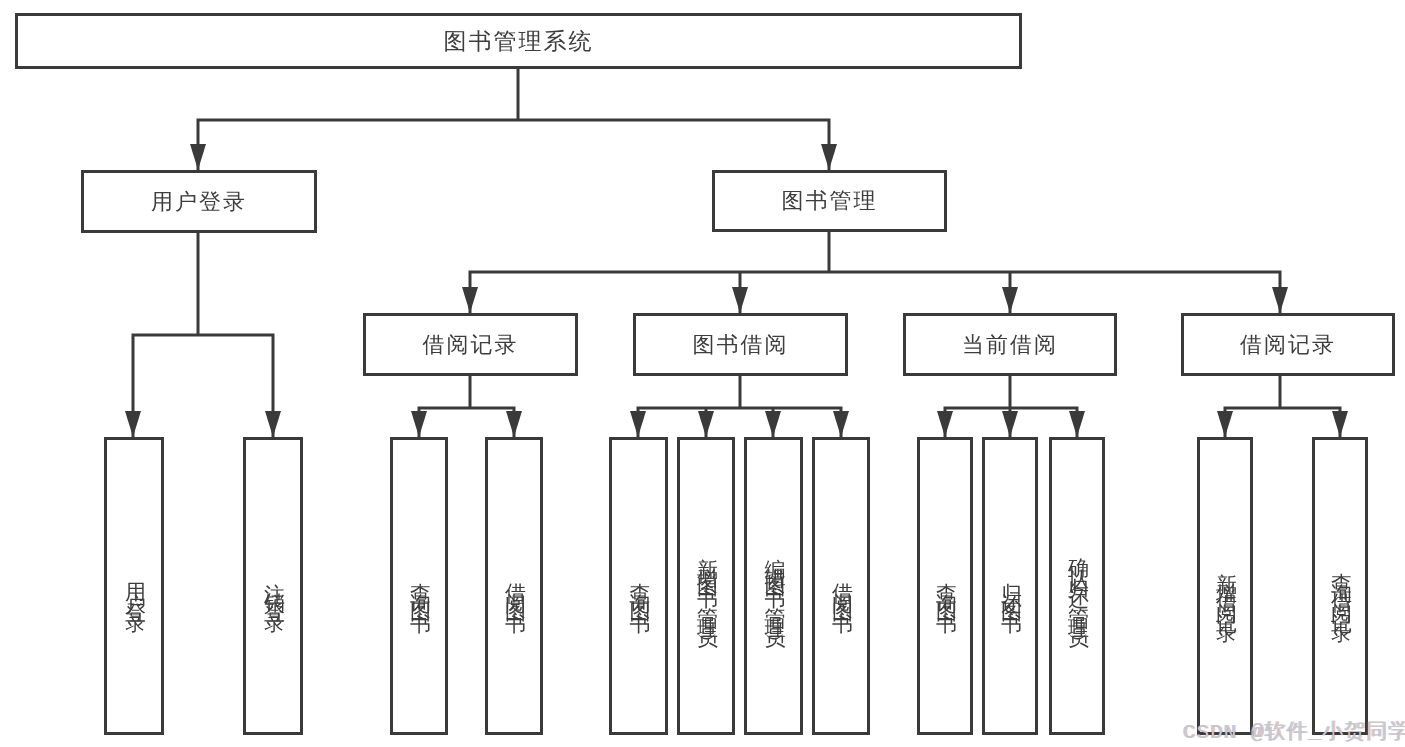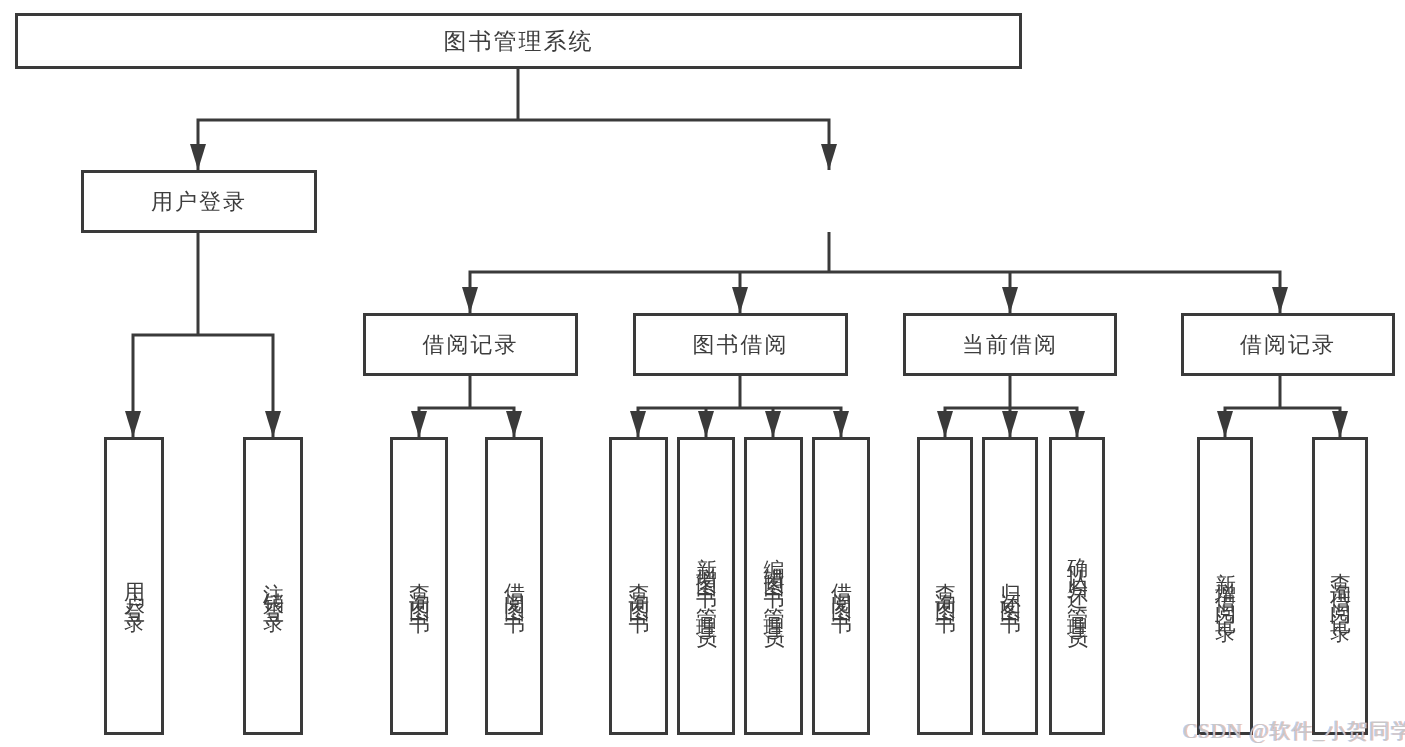--- a/index.html
+++ b/index.html
@@ -1,20 +1,20 @@
 <!DOCTYPE html>
 <html><head>
 <meta charset="utf-8">
 <style>
   html,body{margin:0;padding:0;background:#ffffff;}
   #canvas{
     position:relative;
     width:1405px;height:747px;
     background:#ffffff;
-    font-family:Liberation Serif, serif;
+    font-family:Liberation Mono, monospace;
     overflow:hidden;
   }
   #connectors{position:absolute;left:0;top:0;}
   .box{
     position:absolute;
     box-sizing:border-box;
     border:3px solid #3a3a3a;
     background:#ffffff;
     display:flex;
     align-items:center;
@@ -102,20 +102,23 @@
     </g>
   </svg>
 
   <div class="box root" style="left:15px;top:13px;width:1007px;height:56px">
     <span class="hlabel">图书管理系统</span>
   </div>
 
   <div class="box" style="left:81px;top:170px;width:236px;height:63px">
     <span class="hlabel">用户登录</span>
   </div>
+  <div class="box" style="left:712px;top:170px;width:235px;height:62px">
+    <span class="hlabel">图书管理</span>
+  </div>
 
   <div class="box" style="left:363px;top:313px;width:215px;height:63px">
     <span class="hlabel">借阅记录</span>
   </div>
   <div class="box" style="left:633px;top:313px;width:215px;height:63px">
     <span class="hlabel">图书借阅</span>
   </div>
   <div class="box" style="left:903px;top:313px;width:214px;height:63px">
     <span class="hlabel">当前借阅</span>
   </div>

